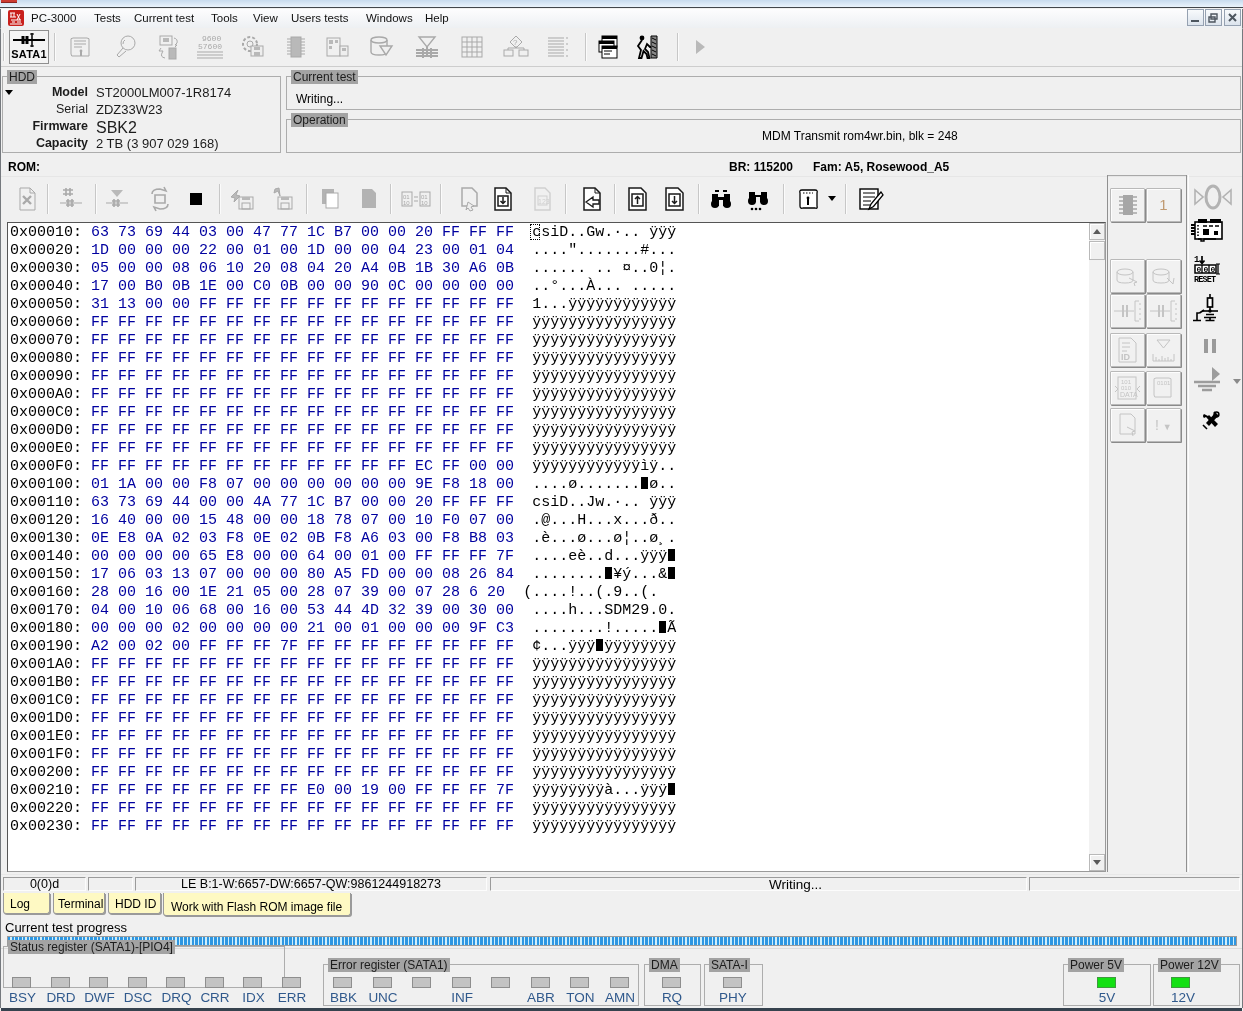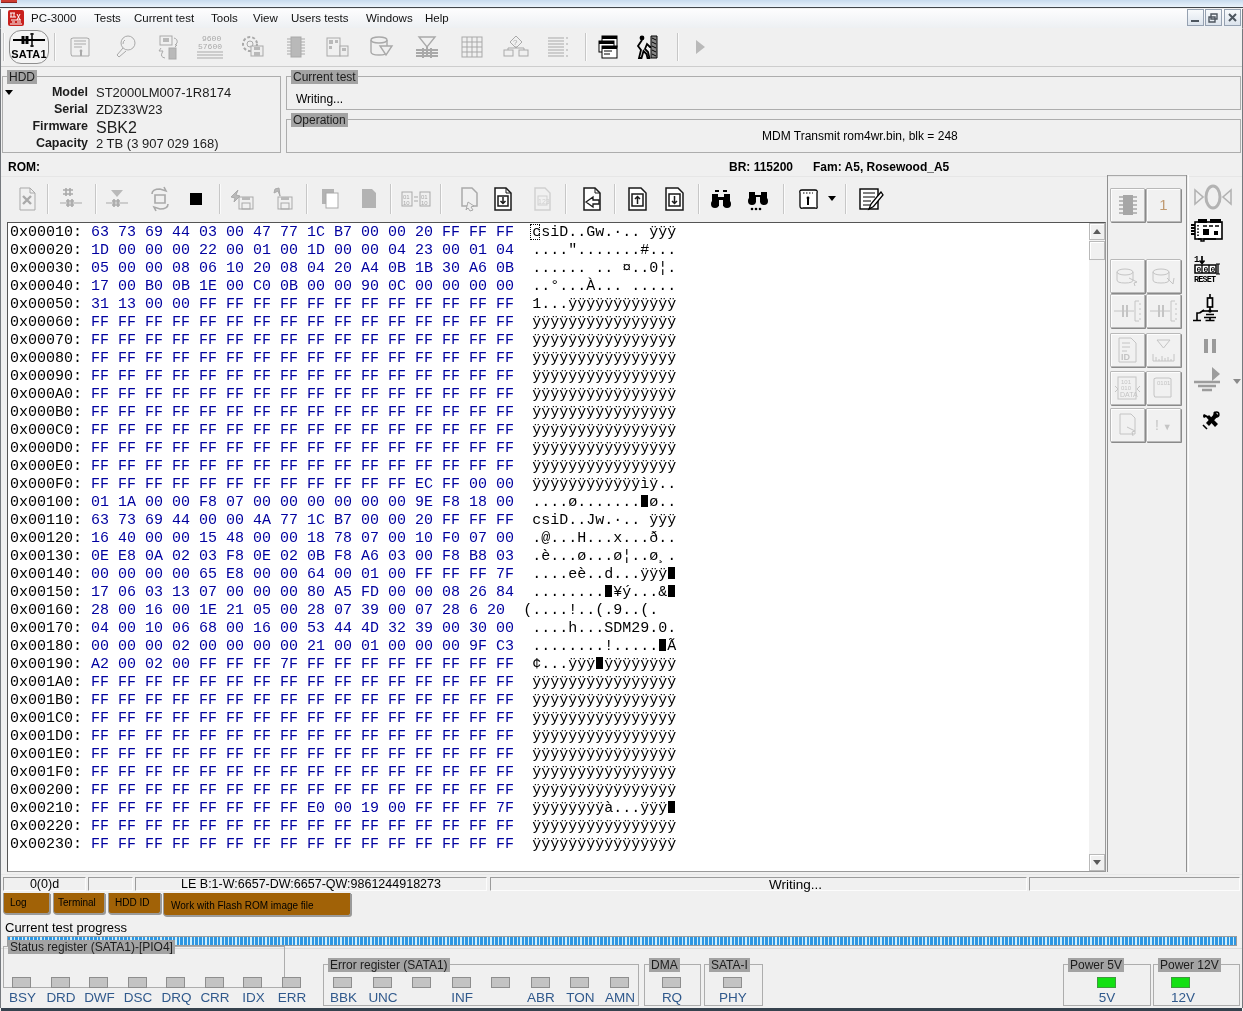--- a/index.html
+++ b/index.html
@@ -9,22 +9,22 @@
  font-size:12px;color:#1c1c1c;line-height:14px;white-space:nowrap}
 .led{position:absolute;width:19px;height:11px;background:#c3c3c3;border:1px solid #8e8e8e;box-sizing:border-box}
 .led.g{background:#12e012;border-color:#3d9b3d}
 .bl{position:absolute;font-size:13.5px;color:#30598c;white-space:nowrap;text-align:center}
 .hxr{white-space:pre;font-family:"Liberation Mono",monospace;font-size:15px;line-height:18px;height:18px}
 .ha{color:#000}.hh{color:#0000a0}.ht{color:#000}
 i.bk{display:inline-block;width:7px;height:12px;background:#000;margin:0 1px;vertical-align:-1px}
 .sep{position:absolute;width:2px;border-left:1px solid #c7c7c7;border-right:1px solid #fbfbfb}
 .cell{position:absolute;top:877px;height:14px;border:1px solid #b5b5b5;border-top-color:#9b9b9b;border-left-color:#9b9b9b;
  border-bottom-color:#fcfcfc;border-right-color:#fcfcfc;font-size:12.5px;color:#000;text-align:center;line-height:13px}
-.tab{position:absolute;background:#a16207;border:1px solid #9a9a9a;border-top:none;
- border-radius:0 0 3px 3px;font-size:10px;color:#000;box-shadow:1px 1px 0 #9a9a9a;white-space:nowrap}
+.tab{position:absolute;background:#fef9c3;border:1px solid #9a9a9a;border-top:none;
+ border-radius:0 0 3px 3px;font-size:12px;color:#000;box-shadow:1px 1px 0 #9a9a9a;white-space:nowrap}
 .btn{position:absolute;background:#f1f1f1;border:1px solid #b9b9b9;border-radius:1px;
  box-shadow:inset 1px 1px 0 #fdfdfd, 1px 1px 0 #8a8a8a}
 svg{display:block}
 </style></head>
 <body>
 <div class="abs" style="left:0;top:0;width:1243px;height:7px;background:linear-gradient(#c7dbee,#eaf3fc)"></div>
 <div class="abs" style="left:1px;top:0;width:16px;height:3px;background:#cc3b31;border-bottom:1px solid #8c2420"></div>
 <div class="abs" style="left:0;top:7px;width:1243px;height:1px;background:#41464b"></div>
 <div class="abs" style="left:0;top:9px;width:1px;height:999px;background:#75797e"></div>
 <div class="abs" style="left:1242px;top:9px;width:1px;height:999px;background:#75797e"></div>
@@ -55,21 +55,21 @@
   </div>
 <div class="abs" style="left:1224px;top:9px;width:17px;height:17px;background:linear-gradient(#f8fafc,#dce4ed);border:1px solid #95a1b1">
     <svg width="15" height="15">
       <path d="M4 4l7 7M11 4l-7 7" stroke="#4d565f" stroke-width="2"></path>
     </svg>
   </div>
 <div class="abs" style="left:0;top:28px;width:1243px;height:1px;background:#a6abb0"></div>
 <div class="abs" style="left:1px;top:28px;width:1241px;height:39px;background:#f0f0f0;border-bottom:1px solid #cdcdcd"></div>
 <div class="abs sep" style="left:3px;top:33px;height:28px"></div>
 <div class="abs sep" style="left:54px;top:33px;height:28px"></div>
-<div class="abs" style="left:9px;top:30px;width:40px;height:34px;border:1px solid #8f8f8f;border-radius:12px;background:#f4f4f4">
+<div class="abs" style="left:9px;top:30px;width:40px;height:34px;border:1px solid #8f8f8f;border-radius:0;background:#f4f4f4">
 <svg width="38" height="16" viewBox="0 0 38 16" style="margin-top:1px">
       <path d="M3 8h32" stroke="#000" stroke-width="2"></path>
       <path d="M13 4v8M17 4v8" stroke="#000" stroke-width="3"></path>
       <path d="M22 1v14" stroke="#000" stroke-width="1.5"></path>
       <path d="M20 2h4M20 14h4" stroke="#000" stroke-width="1"></path>
     </svg>
 <div style="font-size:11px;font-weight:bold;text-align:center;margin-top:0px;letter-spacing:0.2px">SATA1</div>
   </div>
 <div class="abs" style="left:66px;top:32px;width:30px;height:30px">
     <svg width="30" height="30" viewBox="0 0 30 30">
@@ -189,21 +189,21 @@
     <svg width="20" height="20" viewBox="0 0 20 20">
       <path d="M6 3l9 7-9 7z" fill="#b9b9b9"></path>
     </svg>
   </div>
 <div class="gb" style="left:2px;top:76px;width:279px;height:77px">
     <div class="lbl">HDD</div>
   </div>
 <div class="abs" style="left:5px;top:90px;width:0;height:0;border:4px solid transparent;border-top:5px solid #000"></div>
 <div class="abs" style="left:0;top:85px;width:88px;text-align:right;font-size:12.5px;font-weight:bold;color:#1c1c1c">Model</div>
 <div class="abs" style="left:96px;top:85px;font-size:13px;color:#1c1c1c">ST2000LM007-1R8174</div>
-<div class="abs" style="left:0;top:102px;width:88px;text-align:right;font-size:12.5px;font-weight:bold;color:#1c1c1c">Serial</div>
+<div class="abs" style="left:0;top:102px;width:88px;text-align:right;font-size:12.5px;font-weight:normal;color:#1c1c1c">Serial</div>
 <div class="abs" style="left:96px;top:102px;font-size:13px;color:#1c1c1c">ZDZ33W23</div>
 <div class="abs" style="left:0;top:119px;width:88px;text-align:right;font-size:12.5px;font-weight:bold;color:#1c1c1c">Firmware</div>
 <div class="abs" style="left:96px;top:119px;font-size:16px;color:#1c1c1c">SBK2</div>
 <div class="abs" style="left:0;top:136px;width:88px;text-align:right;font-size:12.5px;font-weight:bold;color:#1c1c1c">Capacity</div>
 <div class="abs" style="left:96px;top:136px;font-size:13px;color:#1c1c1c">2 TB (3 907 029 168)</div>
 <div class="gb" style="left:286px;top:76px;width:955px;height:34px">
     <div class="lbl">Current test</div>
   </div>
 <div class="abs" style="left:296px;top:92px;font-size:12px">Writing...</div>
 <div class="gb" style="left:286px;top:119px;width:955px;height:34px">
@@ -372,21 +372,20 @@
 <div class="hxr"><span class="ha">0x00010:</span> <span class="hh">63 73 69 44 03 00 47 77 1C B7 00 00 20 FF FF FF</span>  <span class="ht">csiD..Gw.·.. ÿÿÿ</span></div>
 <div class="hxr"><span class="ha">0x00020:</span> <span class="hh">1D 00 00 00 22 00 01 00 1D 00 00 04 23 00 01 04</span>  <span class="ht">....".......#...</span></div>
 <div class="hxr"><span class="ha">0x00030:</span> <span class="hh">05 00 00 08 06 10 20 08 04 20 A4 0B 1B 30 A6 0B</span>  <span class="ht">...... .. ¤..0¦.</span></div>
 <div class="hxr"><span class="ha">0x00040:</span> <span class="hh">17 00 B0 0B 1E 00 C0 0B 00 00 90 0C 00 00 00 00</span>  <span class="ht">..°...À... .....</span></div>
 <div class="hxr"><span class="ha">0x00050:</span> <span class="hh">31 13 00 00 FF FF FF FF FF FF FF FF FF FF FF FF</span>  <span class="ht">1...ÿÿÿÿÿÿÿÿÿÿÿÿ</span></div>
 <div class="hxr"><span class="ha">0x00060:</span> <span class="hh">FF FF FF FF FF FF FF FF FF FF FF FF FF FF FF FF</span>  <span class="ht">ÿÿÿÿÿÿÿÿÿÿÿÿÿÿÿÿ</span></div>
 <div class="hxr"><span class="ha">0x00070:</span> <span class="hh">FF FF FF FF FF FF FF FF FF FF FF FF FF FF FF FF</span>  <span class="ht">ÿÿÿÿÿÿÿÿÿÿÿÿÿÿÿÿ</span></div>
 <div class="hxr"><span class="ha">0x00080:</span> <span class="hh">FF FF FF FF FF FF FF FF FF FF FF FF FF FF FF FF</span>  <span class="ht">ÿÿÿÿÿÿÿÿÿÿÿÿÿÿÿÿ</span></div>
 <div class="hxr"><span class="ha">0x00090:</span> <span class="hh">FF FF FF FF FF FF FF FF FF FF FF FF FF FF FF FF</span>  <span class="ht">ÿÿÿÿÿÿÿÿÿÿÿÿÿÿÿÿ</span></div>
 <div class="hxr"><span class="ha">0x000A0:</span> <span class="hh">FF FF FF FF FF FF FF FF FF FF FF FF FF FF FF FF</span>  <span class="ht">ÿÿÿÿÿÿÿÿÿÿÿÿÿÿÿÿ</span></div>
-<div class="hxr"><span class="ha">0x000B0:</span> <span class="hh">FF FF FF FF FF FF FF FF FF FF FF FF FF FF FF FF</span>  <span class="ht">ÿÿÿÿÿÿÿÿÿÿÿÿÿÿÿÿ</span></div>
 <div class="hxr"><span class="ha">0x000C0:</span> <span class="hh">FF FF FF FF FF FF FF FF FF FF FF FF FF FF FF FF</span>  <span class="ht">ÿÿÿÿÿÿÿÿÿÿÿÿÿÿÿÿ</span></div>
 <div class="hxr"><span class="ha">0x000D0:</span> <span class="hh">FF FF FF FF FF FF FF FF FF FF FF FF FF FF FF FF</span>  <span class="ht">ÿÿÿÿÿÿÿÿÿÿÿÿÿÿÿÿ</span></div>
 <div class="hxr"><span class="ha">0x000E0:</span> <span class="hh">FF FF FF FF FF FF FF FF FF FF FF FF FF FF FF FF</span>  <span class="ht">ÿÿÿÿÿÿÿÿÿÿÿÿÿÿÿÿ</span></div>
 <div class="hxr"><span class="ha">0x000F0:</span> <span class="hh">FF FF FF FF FF FF FF FF FF FF FF FF EC FF 00 00</span>  <span class="ht">ÿÿÿÿÿÿÿÿÿÿÿÿìÿ..</span></div>
 <div class="hxr"><span class="ha">0x00100:</span> <span class="hh">01 1A 00 00 F8 07 00 00 00 00 00 00 9E F8 18 00</span>  <span class="ht">....ø.......<i class="bk"></i>ø..</span></div>
 <div class="hxr"><span class="ha">0x00110:</span> <span class="hh">63 73 69 44 00 00 4A 77 1C B7 00 00 20 FF FF FF</span>  <span class="ht">csiD..Jw.·.. ÿÿÿ</span></div>
 <div class="hxr"><span class="ha">0x00120:</span> <span class="hh">16 40 00 00 15 48 00 00 18 78 07 00 10 F0 07 00</span>  <span class="ht">.@...H...x...ð..</span></div>
 <div class="hxr"><span class="ha">0x00130:</span> <span class="hh">0E E8 0A 02 03 F8 0E 02 0B F8 A6 03 00 F8 B8 03</span>  <span class="ht">.è...ø...ø¦..ø¸.</span></div>
 <div class="hxr"><span class="ha">0x00140:</span> <span class="hh">00 00 00 00 65 E8 00 00 64 00 01 00 FF FF FF 7F</span>  <span class="ht">....eè..d...ÿÿÿ<i class="bk"></i></span></div>
 <div class="hxr"><span class="ha">0x00150:</span> <span class="hh">17 06 03 13 07 00 00 00 80 A5 FD 00 00 08 26 84</span>  <span class="ht">........<i class="bk"></i>¥ý...&amp;<i class="bk"></i></span></div>

